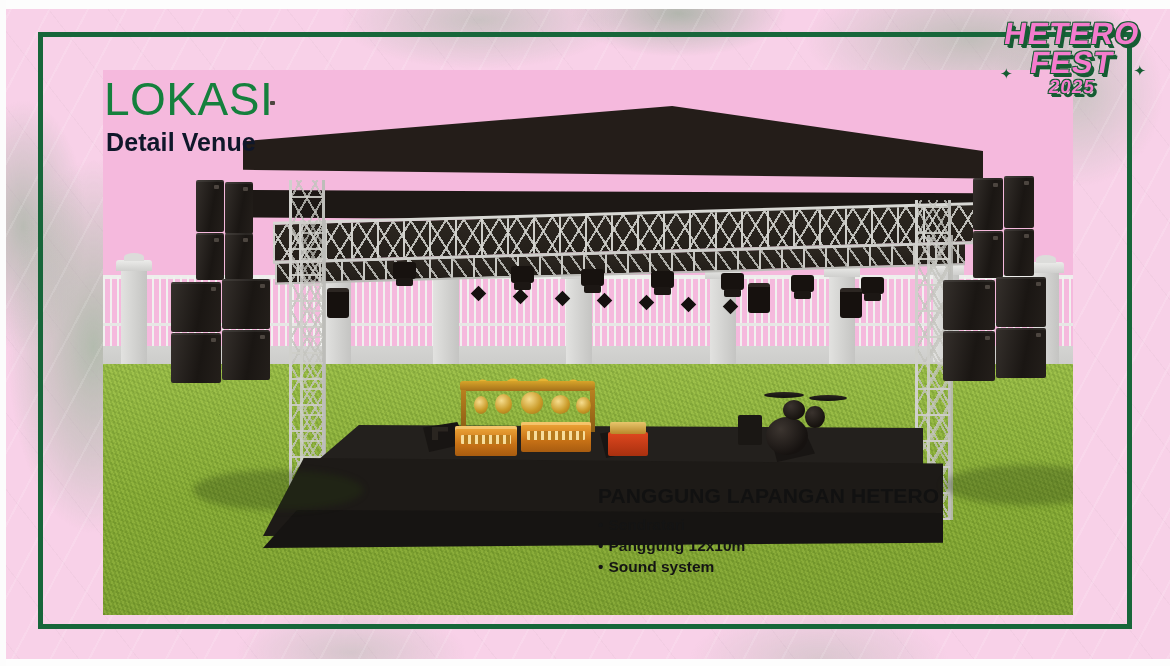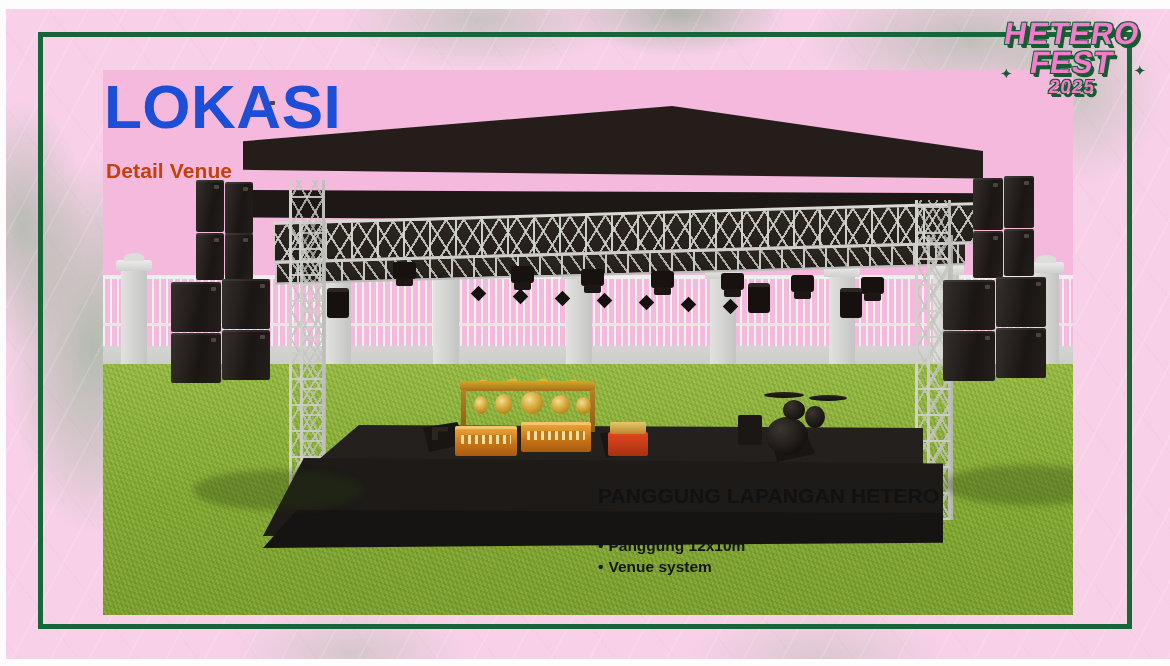--- a/index.html
+++ b/index.html
@@ -29,23 +29,23 @@
   .bg-white-top{position:absolute;left:0;right:0;top:0;height:9px;background:#fdfdfd;}
   .bg-white-bot{position:absolute;left:0;right:0;bottom:0;height:7px;background:#fdfdfd;}
   .bg-white-left{position:absolute;left:0;top:0;bottom:0;width:6px;background:#fcfcfc;}
 
   
   .frame{position:absolute;left:38px;top:32px;width:1094px;height:597px;
     border:5px solid #17663a;box-sizing:border-box;pointer-events:none;}
 
   
   .title-block{position:absolute;left:104px;top:78px;z-index:6;}
-  .title-main{font-size:62px;font-weight:700;color:#1d4ed8;letter-spacing:.5px;line-height:.95;margin:0;
+  .title-main{font-size:46px;font-weight:400;color:#15803d;letter-spacing:.5px;line-height:.95;margin:0;
     font-family:"Liberation Sans",sans-serif;}
-  .title-sub{font-size:21px;font-weight:800;color:#c2410c;margin:22px 0 0 2px;letter-spacing:.1px;
+  .title-sub{font-size:25px;font-weight:800;color:#0f172a;margin:6px 0 0 2px;letter-spacing:.1px;
     font-family:"Liberation Sans",sans-serif;}
 
   
   .logo{position:absolute;right:18px;top:16px;width:160px;height:102px;z-index:8;}
   .logo-line{position:absolute;left:0;right:0;text-align:center;font-weight:800;
     font-family:"Liberation Sans",sans-serif;color:#f47ccd;
     transform:skewX(-9deg);
     text-shadow:3px 3px 0 #165c33, 4px 4px 0 #165c33, -1px -1px 0 #165c33, 1px -1px 0 #165c33, -1px 1px 0 #165c33;
     letter-spacing:1px;white-space:nowrap;}
   .logo-l1{top:0px;font-size:31px;}
@@ -302,17 +302,17 @@
     <div class="spark sp1">✦</div>
     <div class="spark sp2">✦</div>
     <div class="logo-line logo-l3">2025</div>
   </div>
 
   <div class="caption">
     <div class="cap-title">PANGGUNG LAPANGAN HETERO</div>
     <ul class="cap-list">
         <li><span class="b">•</span><span>Sendratari</span></li>
         <li><span class="b">•</span><span>Panggung 12x10m</span></li>
-        <li><span class="b">•</span><span>Venue system</span></li>
+        <li><span class="b">•</span><span>Sound system</span></li>
       </ul>
   </div>
 
 </div>
 
 </body></html>

